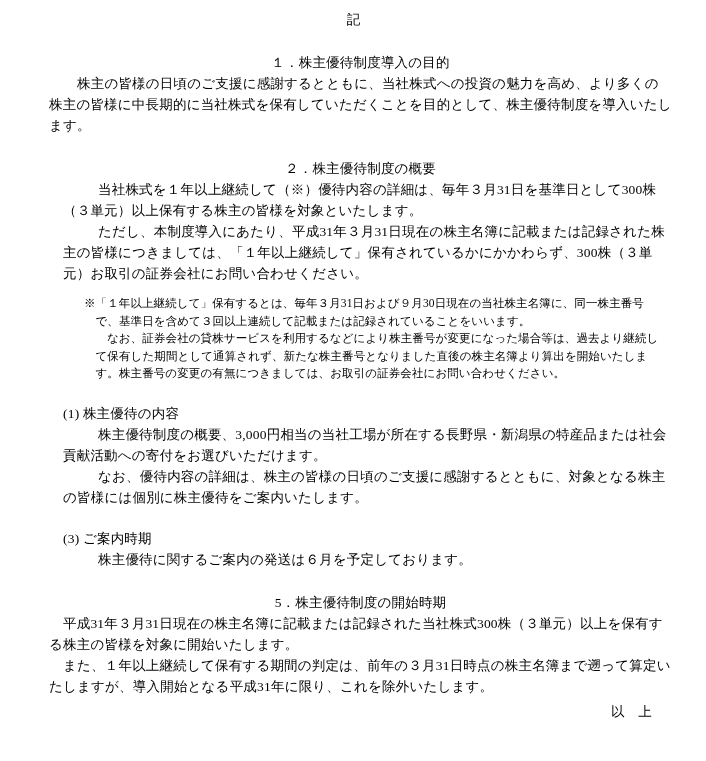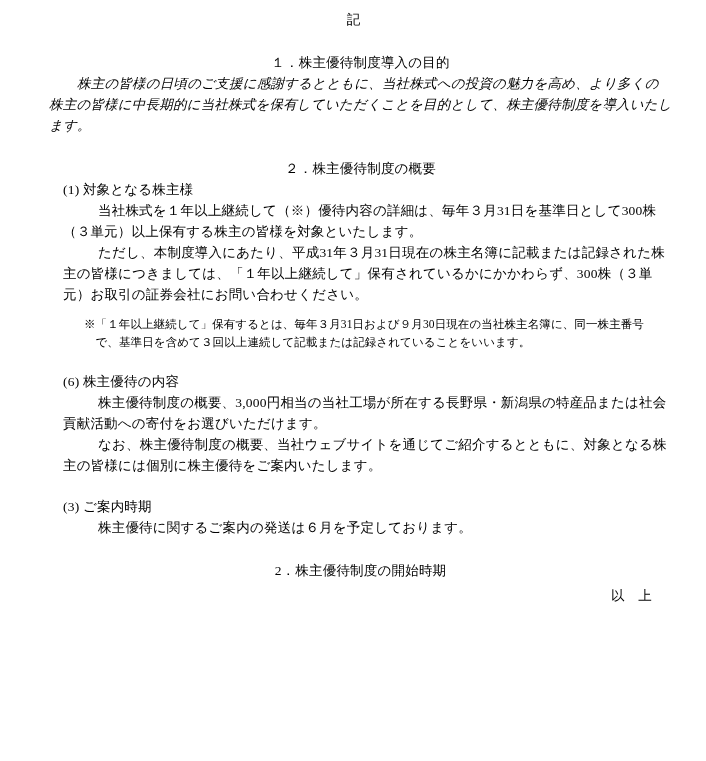--- a/index.html
+++ b/index.html
@@ -18,21 +18,21 @@
     line-height: 21px;
     letter-spacing: 0.2px;
   }
   p { margin: 0; }
   .doc-title { text-align: center; margin: 0 0 22px 0; }
   .sec { margin-top: 22px; }
   .h1 { margin-left: 14px; text-align: center; }
   .h2 { margin-left: 28px; }
   .b1 { margin-left: 14px; }
   .b2 { margin-left: 28px; }
-  .ind-28 { text-indent: 28px; font-style: italic; }
+  .ind-28 { text-indent: 28px; }
   .ind-35 { text-indent: 35px; }
   .ind-14 { text-indent: 14px; }
   .sub { margin-top: 0; }
   .sub.gap { margin-top: 20px; }
   .note {
     margin: 11px 9px 0 49px;
     font-size: 11.5px;
     line-height: 17.5px;
     letter-spacing: 0.1px;
   }
@@ -50,39 +50,41 @@
 
   <section class="sec" style="margin-top:0;">
     <div class="h1">１．株主優待制度導入の目的</div>
     <p class="b1 ind-28">株主の皆様の日頃のご支援に感謝するとともに、当社株式への投資の魅力を高め、より多くの株主の皆様に中長期的に当社株式を保有していただくことを目的として、株主優待制度を導入いたします。</p>
   </section>
 
   <section class="sec">
     <div class="h1">２．株主優待制度の概要</div>
 
     <div class="sub">
-      <div class="h2">(1) 対象となる株主様</div>
       <p class="b2 ind-35">当社株式を１年以上継続して（※）優待内容の詳細は、毎年３月31日を基準日として300株（３単元）以上保有する株主の皆様を対象といたします。</p>
       <p class="b2 ind-35">ただし、本制度導入にあたり、平成31年３月31日現在の株主名簿に記載または記録された株主の皆様につきましては、「１年以上継続して」保有されているかにかかわらず、300株（３単元）お取引の証券会社にお問い合わせください。</p>
       <div class="note">
         <p class="note-p hang">※「１年以上継続して」保有するとは、毎年３月31日および９月30日現在の当社株主名簿に、同一株主番号で、基準日を含めて３回以上連続して記載または記録されていることをいいます。</p>
+        <p class="note-p ind1">なお、証券会社の貸株サービスを利用するなどにより株主番号が変更になった場合等は、過去より継続して保有した期間として通算されず、新たな株主番号となりました直後の株主名簿より算出を開始いたします。株主番号の変更の有無につきましては、お取引の証券会社にお問い合わせください。</p>
       </div>
     </div>
 
     <div class="sub gap">
-      <div class="h2">(6) 株主優待の内容</div>
+      <div class="h2">(1) 株主優待の内容</div>
       <p class="b2 ind-35">株主優待制度の概要、3,000円相当の当社工場が所在する長野県・新潟県の特産品または社会貢献活動への寄付をお選びいただけます。</p>
-      <p class="b2 ind-35">なお、株主優待制度の概要、当社ウェブサイトを通じてご紹介するとともに、対象となる株主の皆様には個別に株主優待をご案内いたします。</p>
+      <p class="b2 ind-35">なお、優待内容の詳細は、株主の皆様の日頃のご支援に感謝するとともに、対象となる株主の皆様には個別に株主優待をご案内いたします。</p>
     </div>
 
     <div class="sub gap">
       <div class="h2">(3) ご案内時期</div>
       <p class="b2 ind-35">株主優待に関するご案内の発送は６月を予定しております。</p>
     </div>
   </section>
 
   <section class="sec">
-    <div class="h1">2．株主優待制度の開始時期</div>
+    <div class="h1">5．株主優待制度の開始時期</div>
+    <p class="b1 ind-14">平成31年３月31日現在の株主名簿に記載または記録された当社株式300株（３単元）以上を保有する株主の皆様を対象に開始いたします。</p>
+    <p class="b1 ind-14">また、１年以上継続して保有する期間の判定は、前年の３月31日時点の株主名簿まで遡って算定いたしますが、導入開始となる平成31年に限り、これを除外いたします。</p>
   </section>
 
   <div class="closing">以　上</div>
 
 </div>
 
 </body></html>

